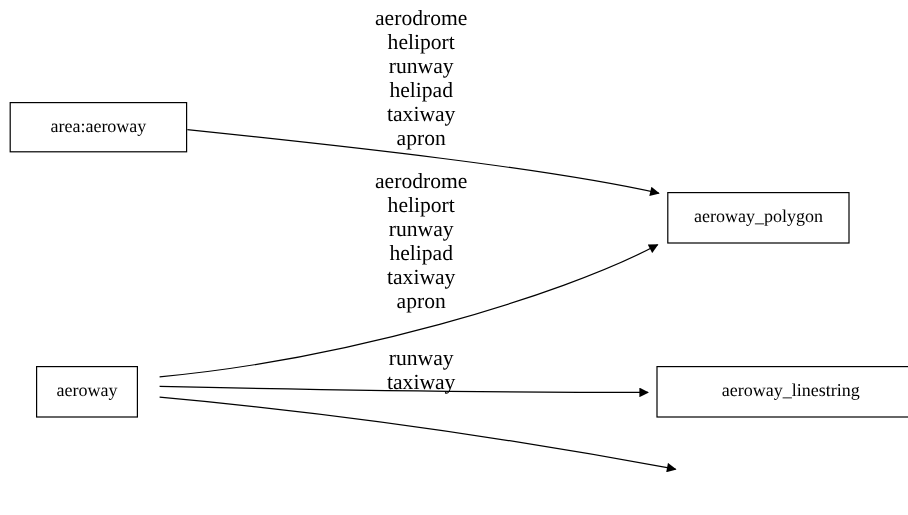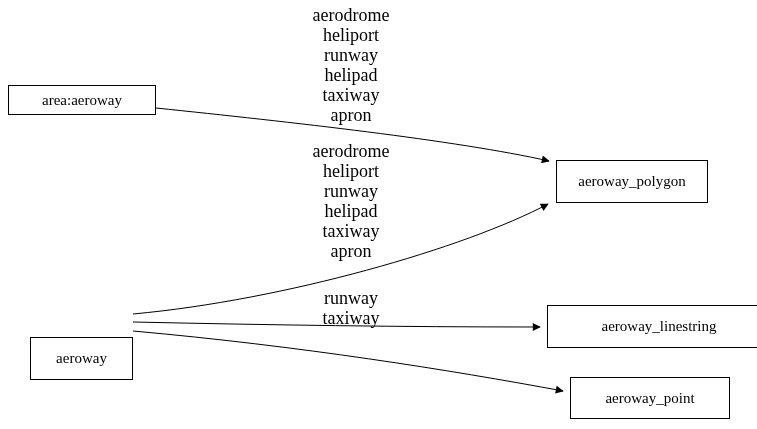--- a/index.html
+++ b/index.html
@@ -27,22 +27,22 @@
     position: absolute;
     box-sizing: border-box;
     border: 1px solid #000000;
     background: #ffffff;
     display: flex;
     align-items: center;
     justify-content: center;
     font-size: 15px;
     white-space: nowrap;
   }
-  .node-area-aeroway     { left: 8px;   top: 85px;  width: 148px; height: 30px; }
-  .node-aeroway          { left: 30px;  top: 305px; width: 103px; height: 43px; margin-top: 32px; }
+  .node-area-aeroway     { left: 8px;   top: 85px;  width: 148px; height: 42px; }
+  .node-aeroway          { left: 30px;  top: 305px; width: 85px; height: 43px; }
   .node-aeroway-polygon  { left: 556px; top: 160px; width: 152px; height: 43px; }
   .node-aeroway-linestring { left: 547px; top: 305px; width: 224px; height: 43px; }
   .node-aeroway-point    { left: 570px; top: 377px; width: 160px; height: 42px; }
   .edge-label {
     position: absolute;
     width: 200px;
     left: 251px;
     text-align: center;
     font-size: 18px;
     line-height: 20px;
@@ -79,23 +79,20 @@
   </div>
 
   <div class="node node-aeroway-polygon">
     <span>aeroway_polygon</span>
   </div>
 
   <div class="node node-aeroway-linestring">
     <span>aeroway_linestring</span>
   </div>
 
-  <div class="node node-aeroway-point">
-    <span>aeroway_point</span>
-  </div>
 
   <div class="edge-label edge-label-1">aerodrome
 heliport
 runway
 helipad
 taxiway
 apron</div>
 
   <div class="edge-label edge-label-2">aerodrome
 heliport

